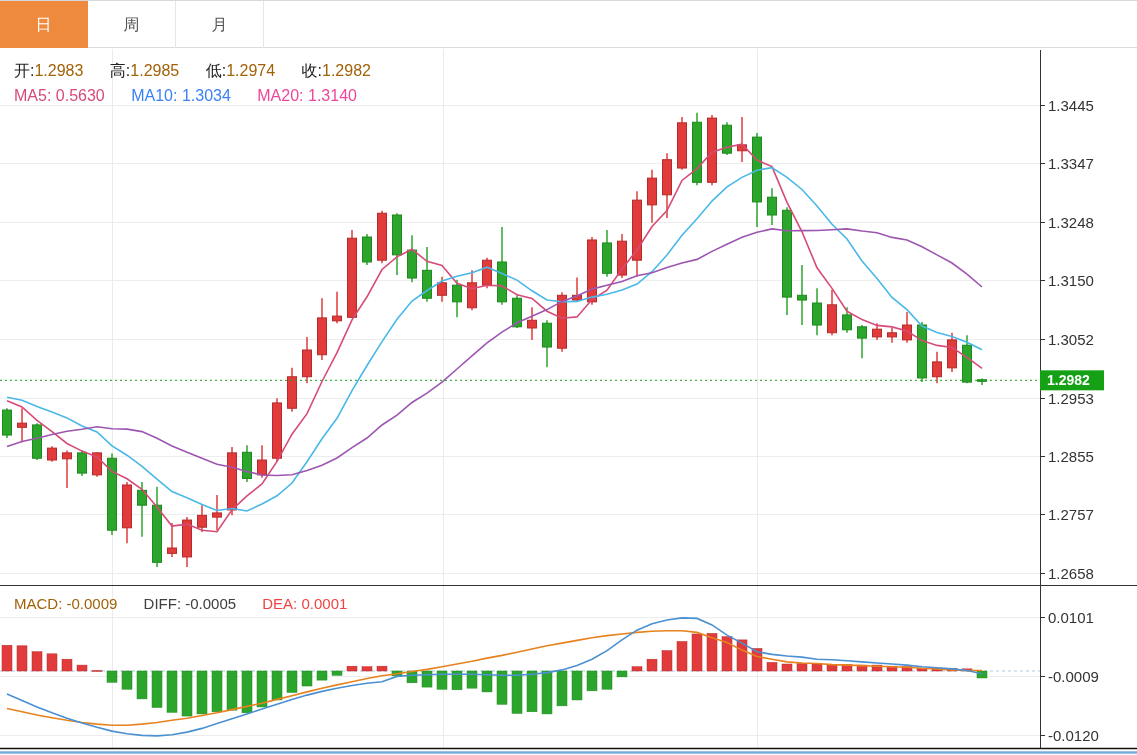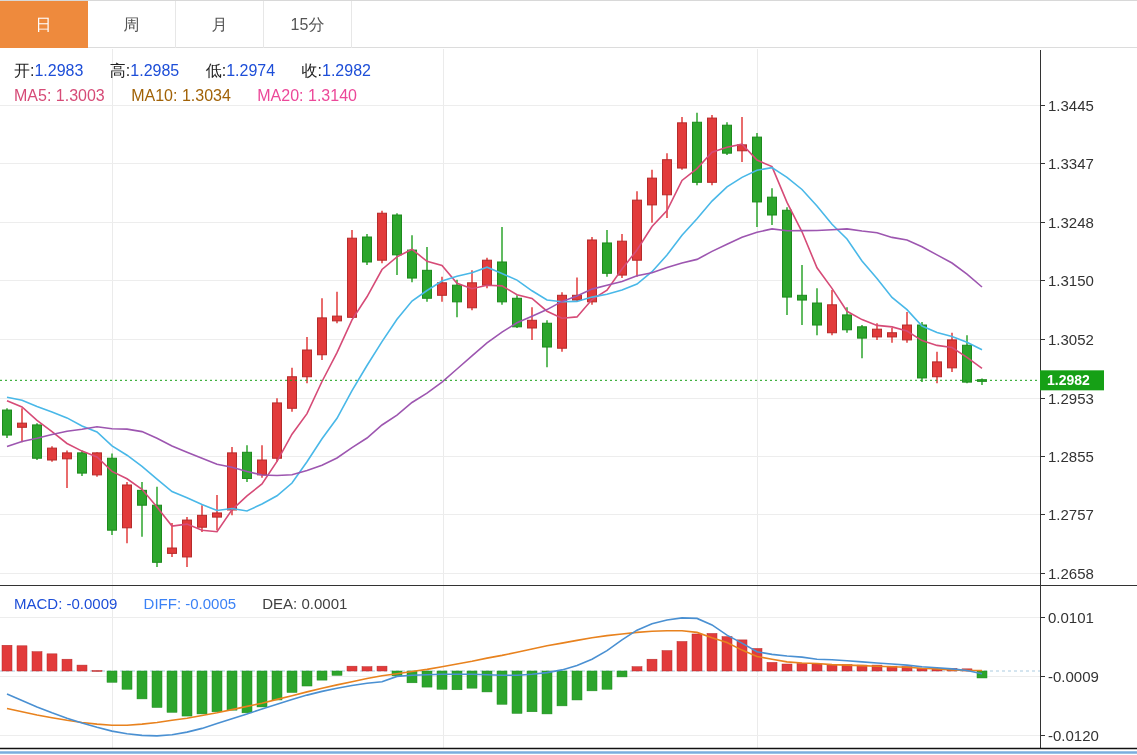--- a/index.html
+++ b/index.html
@@ -12,26 +12,26 @@
   .tab{width:88px;height:47px;line-height:47px;text-align:center;font-size:16px;
        color:#555;border-right:1px solid #e7e7e7;box-sizing:border-box;cursor:pointer;}
   .tab.active{background:#ee8a3d;color:#fff;border-right:1px solid #ee8a3d;}
   
   .inforow{position:absolute;left:14px;z-index:3;font-size:16px;white-space:nowrap;}
   .row1{top:61px;}
   .row2{top:87px;}
   .rowm{top:595px;font-size:15px;}
   .inforow .pair{margin-right:22px;}
   .lbl{color:#222;}
-  .green{color:#1d4ed8;}
+  .green{color:#a16207;}
   .pink{color:#d64b77;}
-  .cyan{color:#a16207;}
+  .cyan{color:#3b82f6;}
   .purple{color:#ec4899;}
-  .blue{color:#3b82f6;}
-  .orange{color:#404040;}
+  .blue{color:#404040;}
+  .orange{color:#ef4444;}
   
   .chart-area{position:absolute;top:0;left:0;width:1103px;height:755px;z-index:1;}
 </style>
 </head>
 <body>
 
 <div class="chart-area">
   <svg id="chart" width="1137" height="755">
       <line x1="112.5" y1="49" x2="112.5" y2="748" stroke="#ebebeb" stroke-width="1"></line>
       <line x1="443.5" y1="49" x2="443.5" y2="748" stroke="#ebebeb" stroke-width="1"></line>
@@ -283,32 +283,31 @@
       <line x1="0" y1="752.5" x2="1137" y2="752.5" stroke="#7aaede" stroke-width="2.4"></line>
       <rect x="1040" y="370.32758000000007" width="64" height="20" fill="#16a016"></rect>
       <text x="1047" y="385.32758000000007" fill="#fff" font-size="14" font-family="&quot;Liberation Sans&quot;,&quot;DejaVu Sans&quot;,sans-serif" font-weight="bold">1.2982</text>
     </svg>
 </div>
 
 <div class="tabbar">
   <div class="tab active">日</div>
   <div class="tab">周</div>
   <div class="tab">月</div>
-  <div class="tab">15分</div>
 </div>
 
 <div class="inforow row1">
   <span class="pair"><span class="lbl">开:</span><span class="green">1.2983</span></span>
   <span class="pair"><span class="lbl">高:</span><span class="green">1.2985</span></span>
   <span class="pair"><span class="lbl">低:</span><span class="green">1.2974</span></span>
   <span class="pair"><span class="lbl">收:</span><span class="green">1.2982</span></span>
 </div>
 
 <div class="inforow row2">
-  <span class="pair pink"><span>MA5:</span> <span>1.3003</span></span>
+  <span class="pair pink"><span>MA5:</span> <span>0.5630</span></span>
   <span class="pair cyan"><span>MA10:</span> <span>1.3034</span></span>
   <span class="pair purple"><span>MA20:</span> <span>1.3140</span></span>
 </div>
 
 <div class="inforow rowm">
   <span class="pair green"><span>MACD:</span> <span>-0.0009</span></span>
   <span class="pair blue"><span>DIFF:</span> <span>-0.0005</span></span>
   <span class="pair orange"><span>DEA:</span> <span>0.0001</span></span>
 </div>
 

